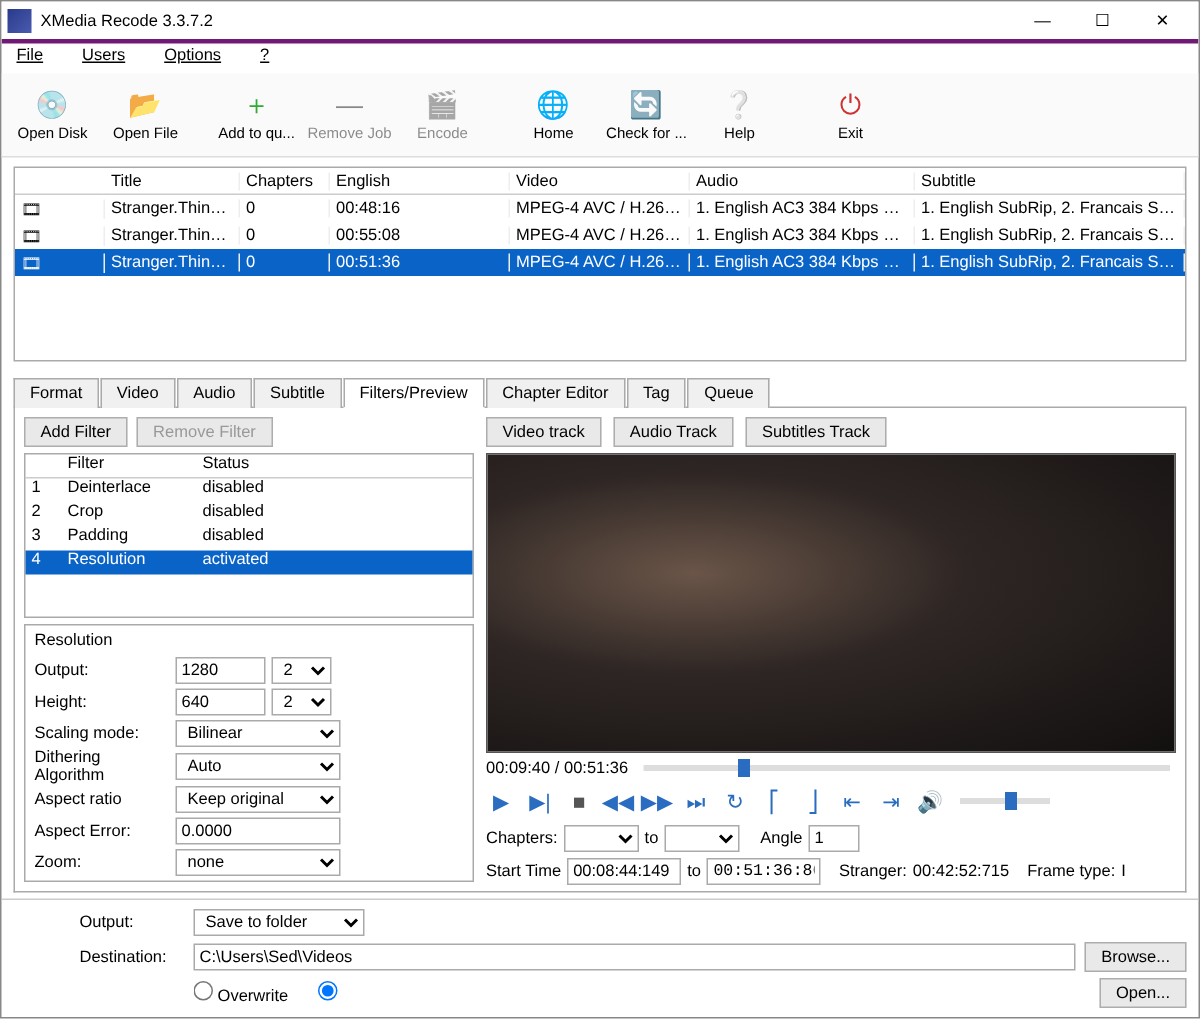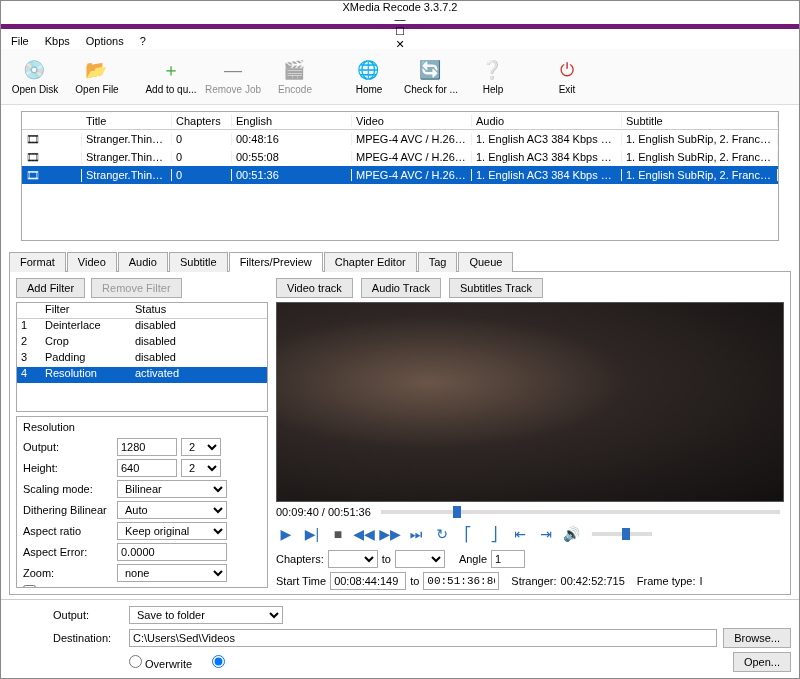--- a/index.html
+++ b/index.html
@@ -1,39 +1,39 @@
 <!DOCTYPE html>
 <html><head>
 <meta charset="utf-8">
 <style>
 * { box-sizing: border-box; margin: 0; padding: 0; font-family: "Segoe UI", Tahoma, sans-serif; font-size: 11px; }
 body { background: #fff; width: 800px; height: 679px; overflow: hidden; display: flex; flex-direction: column; border: 1px solid #888; }
-.titlebar { height: 28px; display: flex; align-items: center; padding: 0 4px; background: #fff; border-bottom: 5px solid #701a75; flex-direction: column; }
+.titlebar { height: 28px; display: flex; align-items: center; padding: 0 4px; background: #fff; border-bottom: 3px solid #701a75; }
 .titlebar .icon { width: 16px; height: 16px; margin-right: 6px; background: linear-gradient(135deg,#2a3a8a,#4a5ab0); }
 .titlebar .title { flex: 1; }
 .titlebar .winbtn { width: 40px; height: 28px; display: flex; align-items: center; justify-content: center; cursor: default; }
-.menubar { height: 20px; display: flex; align-items: flex-end; padding: 0 4px; gap: 4px; }
+.menubar { height: 20px; display: flex; align-items: flex-start; padding: 0 4px; gap: 14px; text-decoration: underline; }
 .menubar span { padding: 2px 6px; }
 .toolbar { height: 56px; display: flex; align-items: center; padding: 2px 4px; gap: 2px; border-bottom: 1px solid #ddd; background: #fafafa; }
 .tbbtn { width: 60px; height: 52px; display: flex; flex-direction: column; align-items: center; justify-content: center; gap: 2px; }
 .tbbtn.disabled { opacity: 0.45; }
 .tbbtn .ico { width: 24px; height: 24px; display: flex; align-items: center; justify-content: center; font-size: 18px; }
 .tbbtn .lbl { font-size: 10px; white-space: nowrap; }
 .sep { width: 10px; }
-.filegrid { margin: 6px 20px; border: 1px solid #aaa; height: 130px; display: flex; flex-direction: column; background: #fff; }
+.filegrid { margin: 6px 8px; border: 1px solid #aaa; height: 130px; display: flex; flex-direction: column; background: #fff; }
 .fghead, .fgrow { display: flex; height: 18px; align-items: center; }
 .fghead { background: #fff; border-bottom: 1px solid #ccc; }
 .fghead > div, .fgrow > div { padding: 0 4px; overflow: hidden; white-space: nowrap; text-overflow: ellipsis; border-right: 1px solid #eee; }
 .fgrow.sel { background: #0a64c8; color: #fff; }
 .c-ic{width:60px}.c-ti{width:90px}.c-ch{width:60px}.c-du{width:120px}.c-vi{width:120px}.c-au{width:150px}.c-su{flex:1}
 .tabbar { display: flex; margin: 4px 8px 0 8px; border-bottom: 1px solid #aaa; }
 .tab { padding: 3px 10px; border: 1px solid #aaa; border-bottom: none; background: #f0f0f0; margin-right: 1px; position: relative; top: 1px; }
 .tab.active { background: #fff; border-bottom: 1px solid #fff; }
 .main { display: flex; flex: 1; margin: 0 8px 4px 8px; border: 1px solid #aaa; border-top: none; padding: 6px; gap: 8px; overflow: hidden; }
-.leftcol { width: 252px; display: flex; flex-direction: column; gap: 4px; justify-content: flex-end; }
+.leftcol { width: 300px; display: flex; flex-direction: column; gap: 4px; justify-content: flex-end; }
 .btnrow { display: flex; gap: 6px; }
 button.std { padding: 3px 10px; background: #e9e9e9; border: 1px solid #adadad; }
 button.std:disabled { color: #999; }
 .filtertbl { border: 1px solid #aaa; height: 110px; background: #fff; }
 .ftrow { display: flex; height: 16px; padding: 0 4px; }
 .ftrow.head { border-bottom: 1px solid #ccc; font-weight: normal; }
 .ftrow.sel { background: #0a64c8; color:#fff; }
 .ft-n{width:24px}.ft-f{width:90px}.ft-s{flex:1}
 .propbox { border: 1px solid #aaa; flex: 1; padding: 4px 6px 4px 6px; display: flex; flex-direction: column; gap: 3px; overflow: hidden; }
 .proprow { display: flex; align-items: center; gap: 4px; height: 20px; }
@@ -58,21 +58,21 @@
 <div class="titlebar">
   <div class="icon"></div>
   <div class="title">XMedia Recode 3.3.7.2</div>
   <div class="winbtn">—</div>
   <div class="winbtn">☐</div>
   <div class="winbtn">✕</div>
 </div>
 
 <div class="menubar">
   <span>File</span>
-  <span>Kbps</span>
+  <span>Users</span>
   <span>Options</span>
   <span>?</span>
 </div>
 
 <div class="toolbar">
   <div class="tbbtn">
       <div class="ico">💿</div>
       <div class="lbl">Open Disk</div>
     </div>
   <div class="tbbtn">
@@ -209,21 +209,21 @@
       <div class="proprow">
           <label>Height:</label>
           <input class="val" style="width: 60px;" value="640">
           <select class="val" style="width:40px"><option>2</option></select>
         </div>
       <div class="proprow">
           <label>Scaling mode:</label>
           <select class="val" style="width:110px"><option>Bilinear</option></select>
         </div>
       <div class="proprow">
-          <label>Dithering Bilinear</label>
+          <label>Dithering Algorithm</label>
           <select class="val" style="width:110px"><option>Auto</option></select>
         </div>
       <div class="proprow">
           <label>Aspect ratio</label>
           <select class="val" style="width:110px"><option>Keep original</option></select>
         </div>
       <div class="proprow">
           <label>Aspect Error:</label>
           <input class="val" style="width: 110px;" value="0.0000">
         </div>
@@ -286,21 +286,21 @@
       <span>00:42:52:715</span>
       <span style="margin-left:8px">Frame type:</span>
       <span>I</span>
     </div>
   </div>
 </div>
 
 <div class="bottom">
   <div class="brow">
     <label class="k">Output:</label>
-    <select class="val" style="width:154px"><option>Save to folder</option></select>
+    <select class="val" style="width:114px"><option>Save to folder</option></select>
   </div>
   <div class="brow">
     <label class="k">Destination:</label>
     <input class="val" style="flex: 1 1 0%;" value="C:\Users\Sed\Videos">
     <button class="std">Browse...</button>
   </div>
   <div class="brow">
     <label class="k"></label>
     <label><input type="radio" name="ow" style=""> <span>Overwrite</span></label>
     <label style="margin-left:14px"><input type="radio" name="ow" checked="" style=""> </label>

